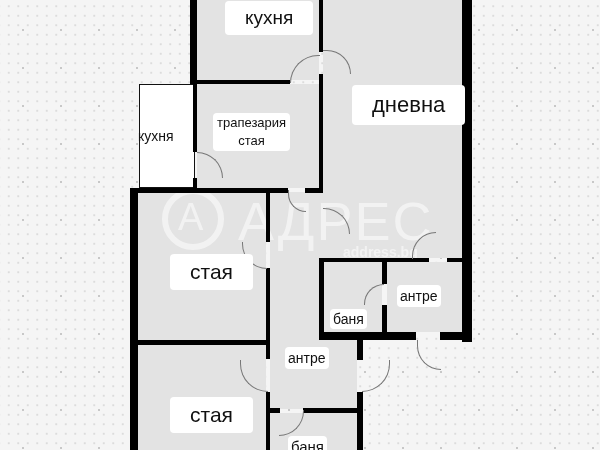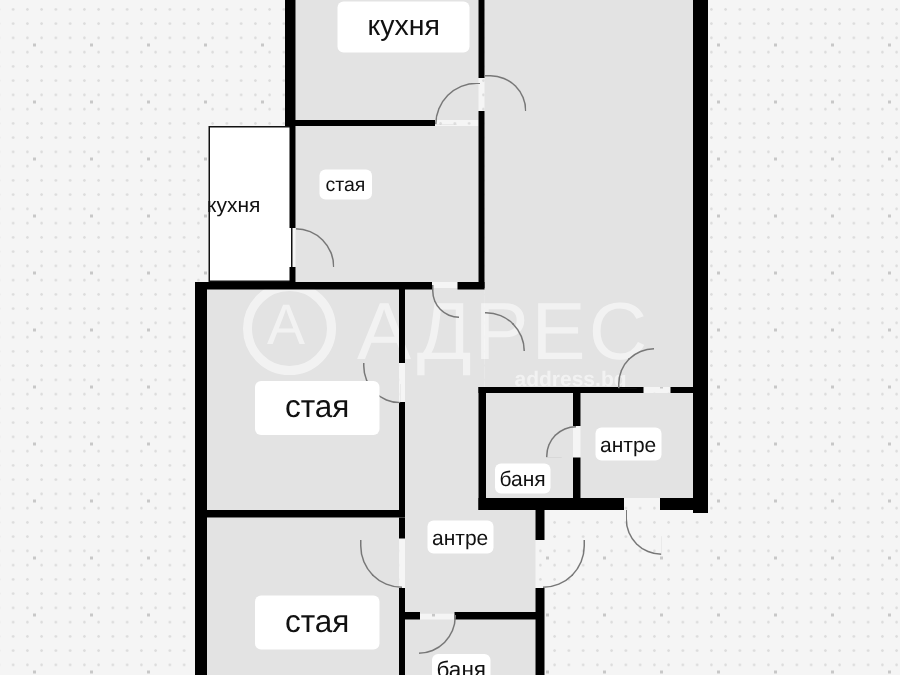--- a/index.html
+++ b/index.html
@@ -86,22 +86,24 @@
   <div class="door" style="left:323px;top:208px;width:27px;height:26px;border-radius:0 26px 0 0;border-left:none;border-bottom:none;"></div>
   <div class="door" style="left:242px;top:242px;width:25px;height:27px;border-radius:0 0 0 27px;border-right:none;border-top:none;"></div>
   <div class="door" style="left:412px;top:232px;width:24px;height:27px;border-radius:24px 0 0 0;border-right:none;border-bottom:none;"></div>
   <div class="door" style="left:364px;top:284px;width:20px;height:21px;border-radius:20px 0 0 0;border-right:none;border-bottom:none;"></div>
   <div class="door" style="left:417px;top:340px;width:24px;height:30px;border-radius:0 0 0 30px;border-right:none;border-top:none;"></div>
   <div class="door" style="left:240px;top:360px;width:28px;height:32px;border-radius:0 0 0 30px;border-right:none;border-top:none;"></div>
   <div class="door" style="left:362px;top:360px;width:28px;height:32px;border-radius:0 0 30px 0;border-left:none;border-top:none;"></div>
   <div class="door" style="left:279px;top:410px;width:25px;height:26px;border-radius:0 0 25px 0;border-left:none;border-top:none;"></div>
 
   <div class="label" style="left:225px;top:1px;font-size:19px;line-height:32px;">кухня</div>
+  <div class="label" style="left:352px;top:85px;font-size:22px;line-height:38px;">дневна</div>
   <div class="label" style="left:136px;top:126px;font-size:14px;line-height:20px;background:transparent;padding:0 2px;">кухня</div>
   <div class="label" style="left:213px;top:113px;font-size:13px;line-height:18px;padding:1px 4px;">
+    <div>трапезария</div>
     <div>стая</div>
   </div>
   <div class="label" style="left:170px;top:254px;font-size:21px;line-height:34px;">стая</div>
   <div class="label" style="left:330px;top:309px;font-size:14px;line-height:20px;padding:0 3px;">баня</div>
   <div class="label" style="left:397px;top:285px;font-size:14px;line-height:22px;padding:0 3px;">антре</div>
   <div class="label" style="left:285px;top:347px;font-size:14px;line-height:22px;padding:0 3px;">антре</div>
   <div class="label" style="left:170px;top:397px;font-size:21px;line-height:34px;">стая</div>
   <div class="label" style="left:288px;top:436px;font-size:15px;line-height:22px;padding:0 3px;">баня</div>
 
 </div>

